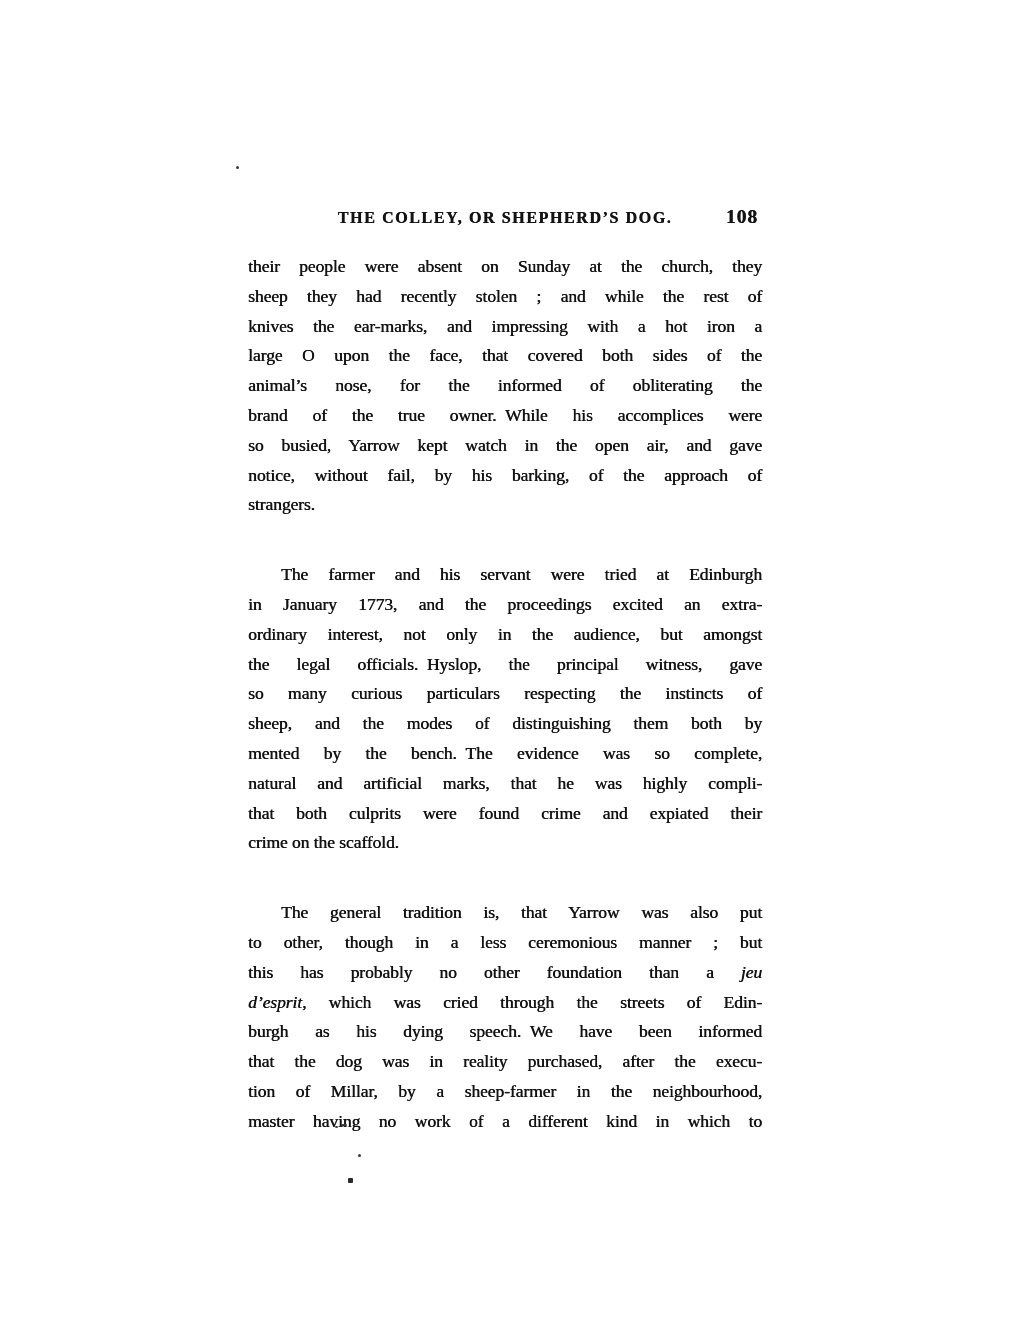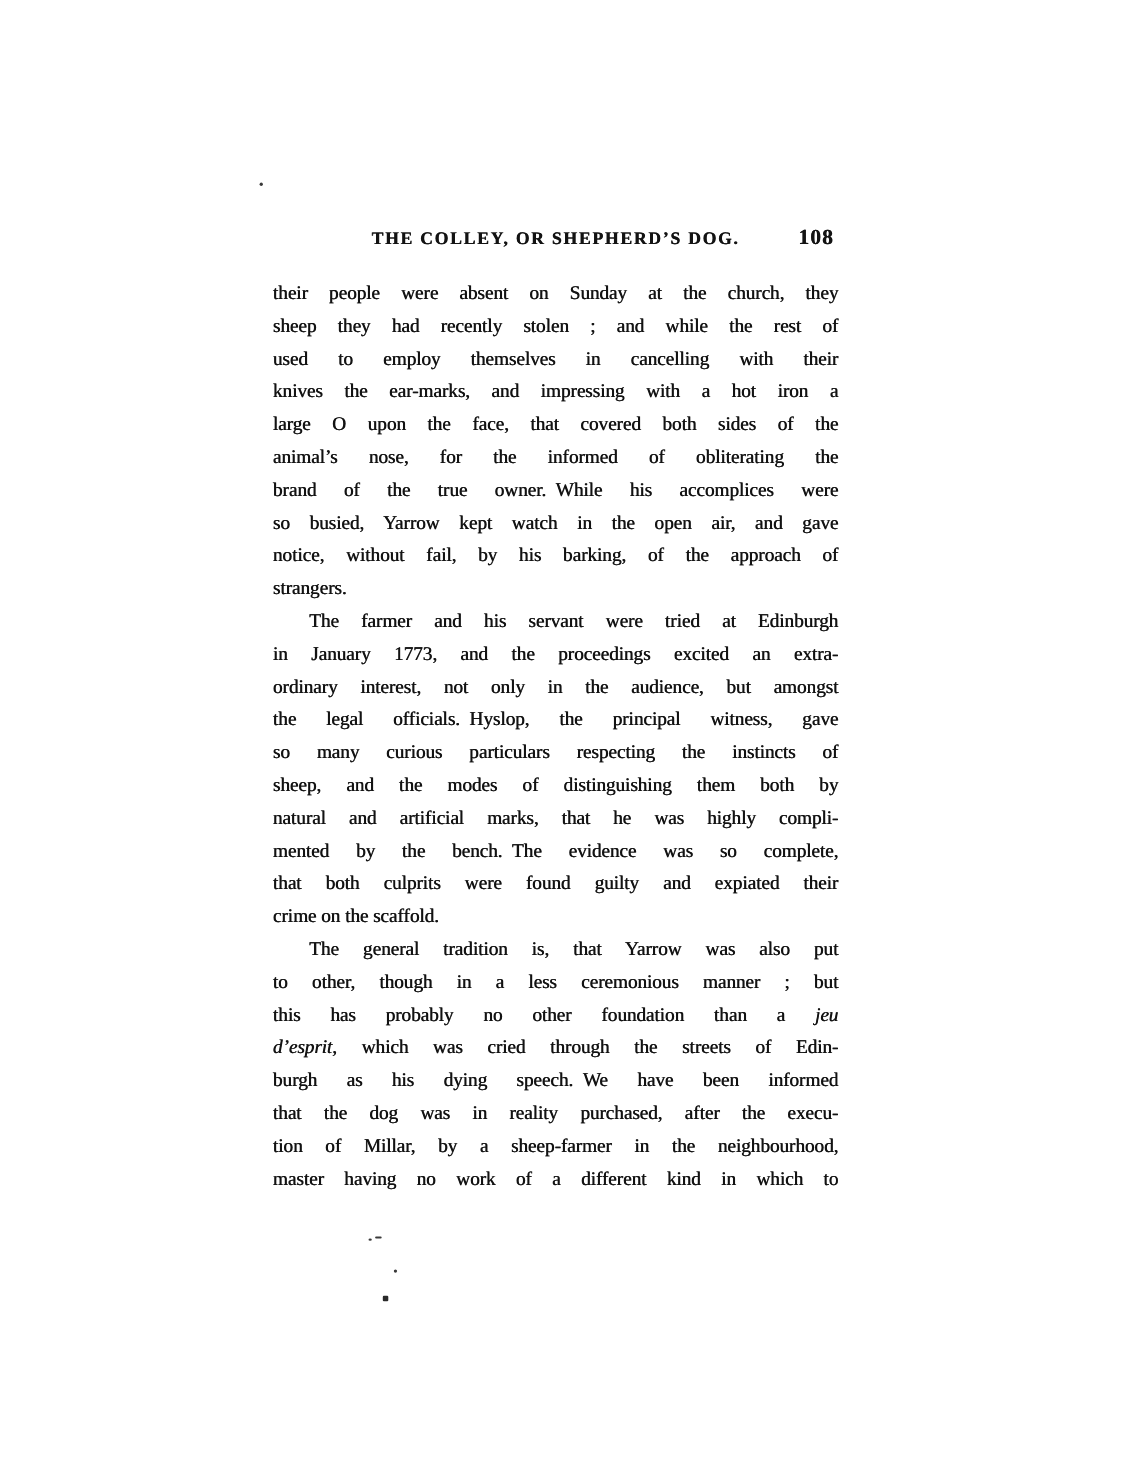--- a/index.html
+++ b/index.html
@@ -54,21 +54,21 @@
     height: 29.8px;
     line-height: 29.8px;
     font-size: 17.6px;
     letter-spacing: -0.1px;
     text-align: justify;
     text-align-last: justify;
     text-shadow: 0.45px 0 0 currentColor;
     white-space: normal;
     overflow: visible;
   }
-  .line.indent { padding-left: 33px; }
+  .line.indent { padding-left: 33px; margin-top: 40px; }
   .line.para-end { text-align-last: left; }
   .line em { font-style: italic; margin-top: 28px; }
   
   .speck {
     position: absolute;
     background: #3a3a3a;
     border-radius: 50%;
   }
   .speck-a { left: 236px; top: 166px; width: 3px; height: 3px; }
   .speck-b { left: 335px; top: 1126px; width: 3px; height: 2px; }
@@ -84,37 +84,36 @@
   <span class="speck speck-a"></span>
 
   <header class="running-head">
     <span class="head-title">THE COLLEY, OR SHEPHERD’S DOG.</span>
     <span class="page-num">108</span>
   </header>
 
   <main class="body-text" id="body-lines">
       <div class="line"><span>their people were absent on Sunday at the church, they</span></div>
       <div class="line"><span>sheep they had recently stolen ; and while the rest of</span></div>
-      <div class="line"><span>used to employ themselves in cancelling with their</span></div>
       <div class="line"><span>knives the ear-marks, and impressing with a hot iron a</span></div>
       <div class="line"><span>large O upon the face, that covered both sides of the</span></div>
       <div class="line"><span>animal’s nose, for the informed of obliterating the</span></div>
       <div class="line"><span>brand of the true owner. While his accomplices were</span></div>
       <div class="line"><span>so busied, Yarrow kept watch in the open air, and gave</span></div>
       <div class="line"><span>notice, without fail, by his barking, of the approach of</span></div>
       <div class="line para-end"><span>strangers.</span></div>
       <div class="line indent"><span>The farmer and his servant were tried at Edinburgh</span></div>
       <div class="line"><span>in January 1773, and the proceedings excited an extra-</span></div>
       <div class="line"><span>ordinary interest, not only in the audience, but amongst</span></div>
       <div class="line"><span>the legal officials. Hyslop, the principal witness, gave</span></div>
       <div class="line"><span>so many curious particulars respecting the instincts of</span></div>
       <div class="line"><span>sheep, and the modes of distinguishing them both by</span></div>
+      <div class="line"><span>mented by the bench. The evidence was so complete,</span></div>
       <div class="line"><span>natural and artificial marks, that he was highly compli-</span></div>
-      <div class="line"><span>mented by the bench. The evidence was so complete,</span></div>
-      <div class="line"><span>that both culprits were found guilty and expiated their</span></div>
+      <div class="line"><span>that both culprits were found crime and expiated their</span></div>
       <div class="line para-end"><span>crime on the scaffold.</span></div>
       <div class="line indent"><span>The general tradition is, that Yarrow was also put</span></div>
       <div class="line"><span>to other, though in a less ceremonious manner ; but</span></div>
       <div class="line"><span>this has probably no other foundation than a </span><em>jeu</em></div>
       <div class="line"><em>d’esprit,</em><span> which was cried through the streets of Edin-</span></div>
       <div class="line"><span>burgh as his dying speech. We have been informed</span></div>
       <div class="line"><span>that the dog was in reality purchased, after the execu-</span></div>
       <div class="line"><span>tion of Millar, by a sheep-farmer in the neighbourhood,</span></div>
       <div class="line"><span>master having no work of a different kind in which to</span></div>
     </main>

